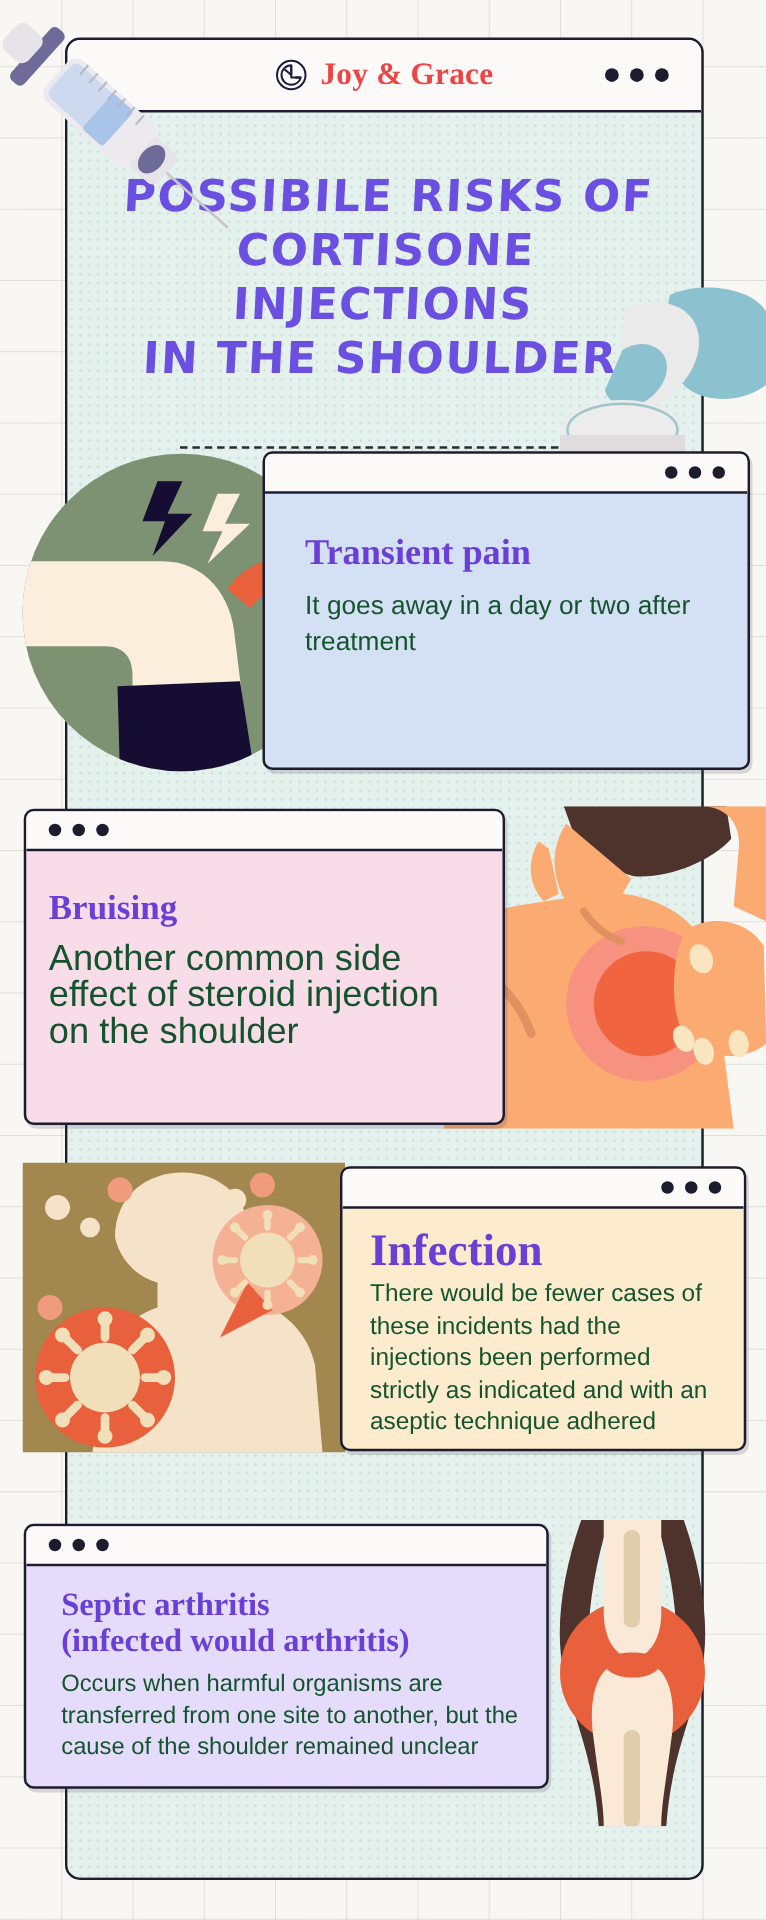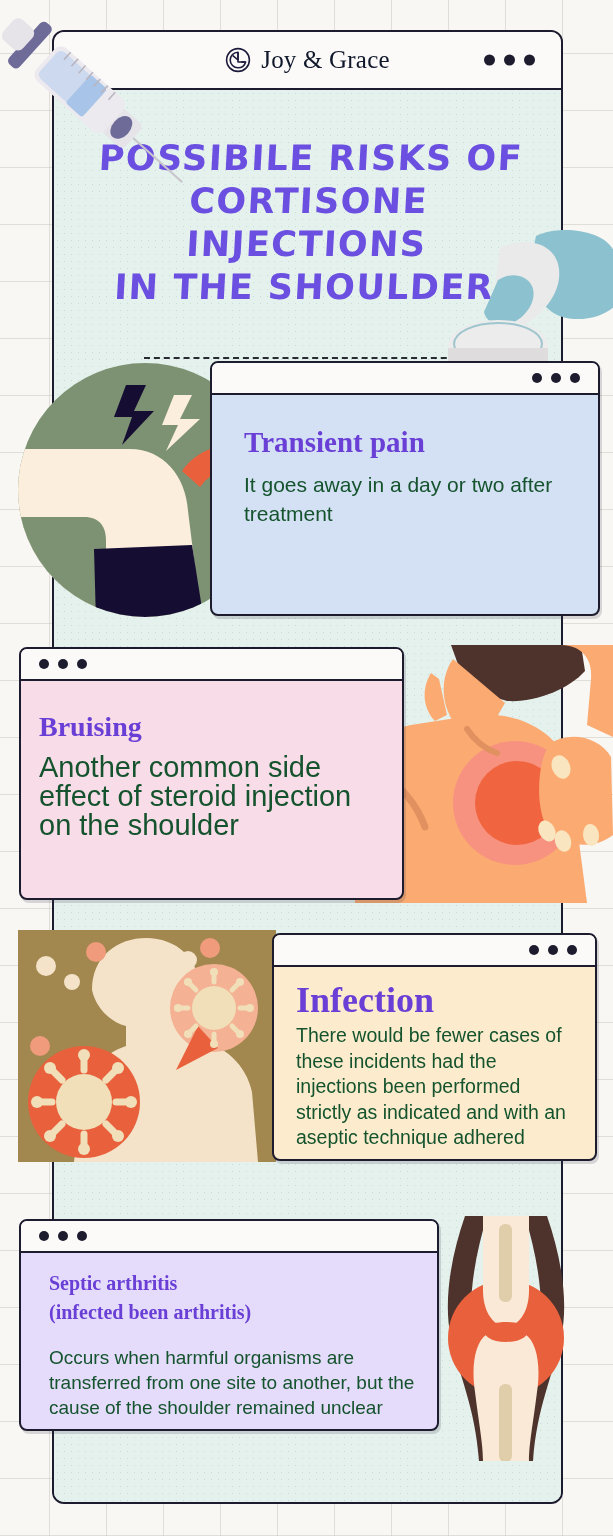--- a/index.html
+++ b/index.html
@@ -62,23 +62,23 @@
     justify-content: center;
   }
   .brand {
     display: flex;
     align-items: center;
     gap: 10px;
   }
   .brand-logo { width: 26px; height: 26px; display: block; }
   .brand-name {
     font-family: "Liberation Serif", serif;
-    font-weight: normal;
+    font-weight: bold;
     font-size: 25px;
-    color: #0f172a;
+    color: #ef4444;
     letter-spacing: 0.2px;
   }
   .dots {
     display: flex;
     gap: 9px;
     align-items: center;
   }
   .dots span {
     width: 11px; height: 11px;
     border-radius: 50%;
@@ -188,21 +188,21 @@
   #card-infection .card-title { font-size: 36px; margin-bottom: 7px; }
   #card-infection .card-text { font-size: 19.5px; line-height: 25.5px; }
 
   
   #card-septic {
     left: 19px; top: 1219px;
     width: 420px; height: 212px;
     background: #e4dcfa;
   }
   #card-septic .card-body { padding: 16px 16px 10px 28px; }
-  #card-septic .card-title { font-size: 20px; line-height: 29px; margin-bottom: 18px; }
+  #card-septic .card-title { font-size: 26px; line-height: 29px; margin-bottom: 8px; }
   #card-septic .card-text { font-size: 19px; line-height: 25px; }
 
   
   .illus { position: absolute; }
   #illus-syringe   { left: -8px;  top: -10px;  width: 220px;  height: 240px;  z-index: 6; }
   #illus-glove     { left: 440px; top: 228px;  width: 175px;  height: 160px;  z-index: 6; }
   #illus-shoulder  { left: 14px;  top: 359px;  width: 262px;  height: 262px;  z-index: 5; }
   #illus-back      { left: 355px; top: 645px;  width: 258px;  height: 258px;  z-index: 4; }
   #illus-virus     { left: 18px;  top: 930px;  width: 258px;  height: 232px;  z-index: 4; }
   #illus-joint     { left: 437px; top: 1216px; width: 138px;  height: 245px;  z-index: 4; }
@@ -453,17 +453,17 @@
   <div class="card-bar left">
     <div class="dots">
       <span></span>
       <span></span>
       <span></span>
     </div>
   </div>
   <div class="card-body">
     <div class="card-title">
       <span style="display:block">Septic arthritis</span>
-      <span style="display:block">(infected been arthritis)</span>
+      <span style="display:block">(infected would arthritis)</span>
     </div>
     <div class="card-text">Occurs when harmful organisms are transferred from one site to another,  but the cause of the shoulder remained unclear</div>
   </div>
 </div>
 
 </body></html>

